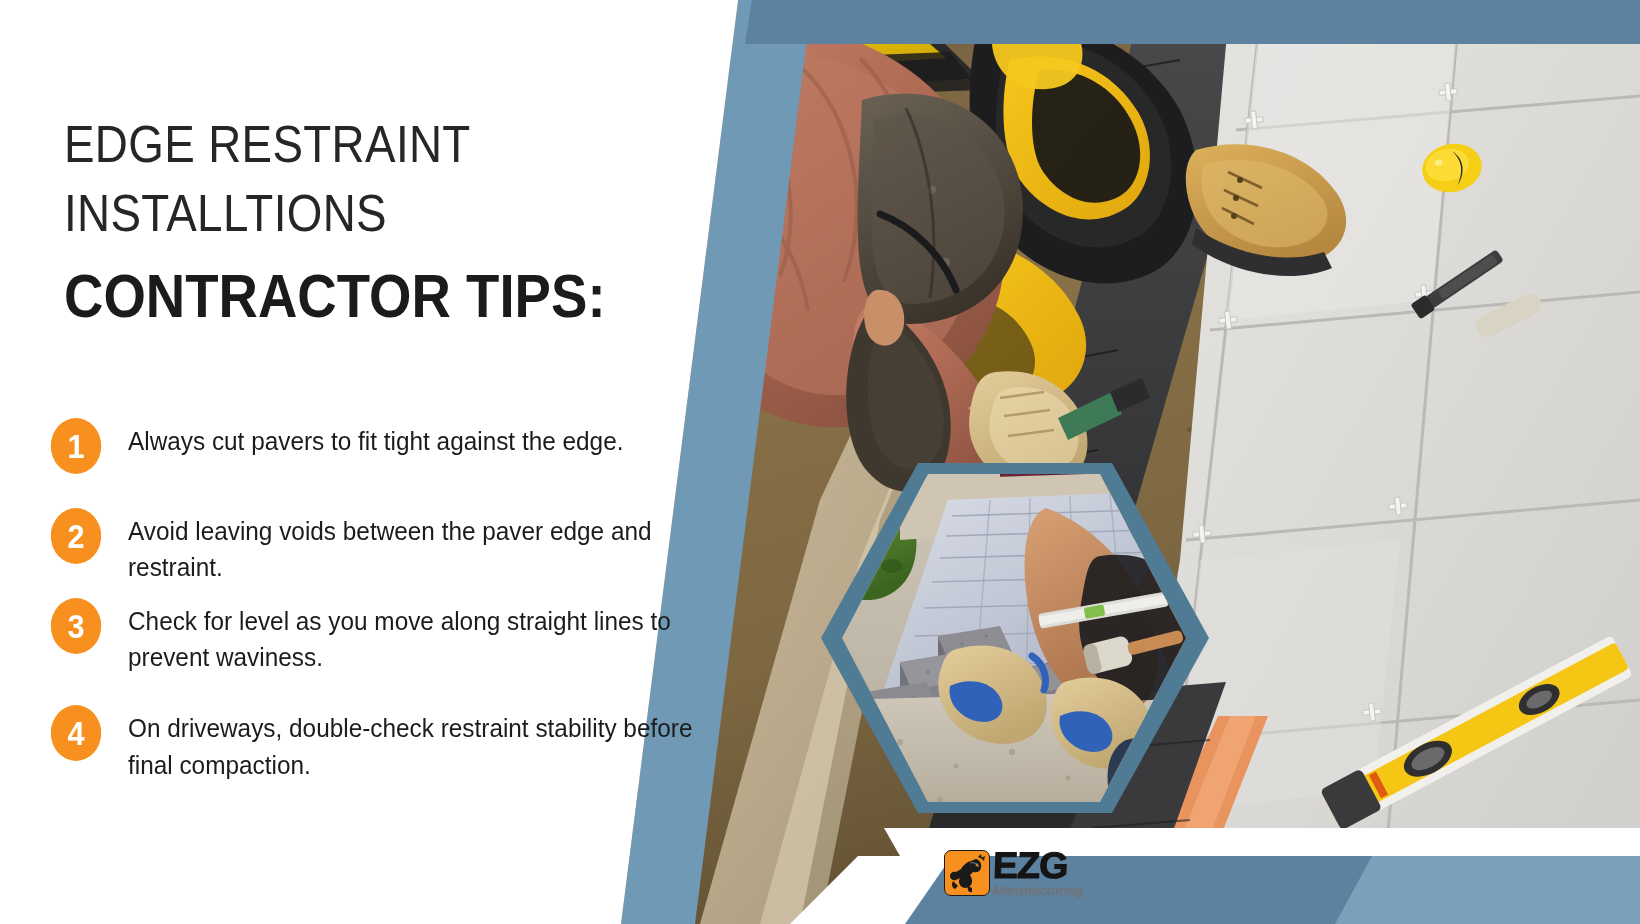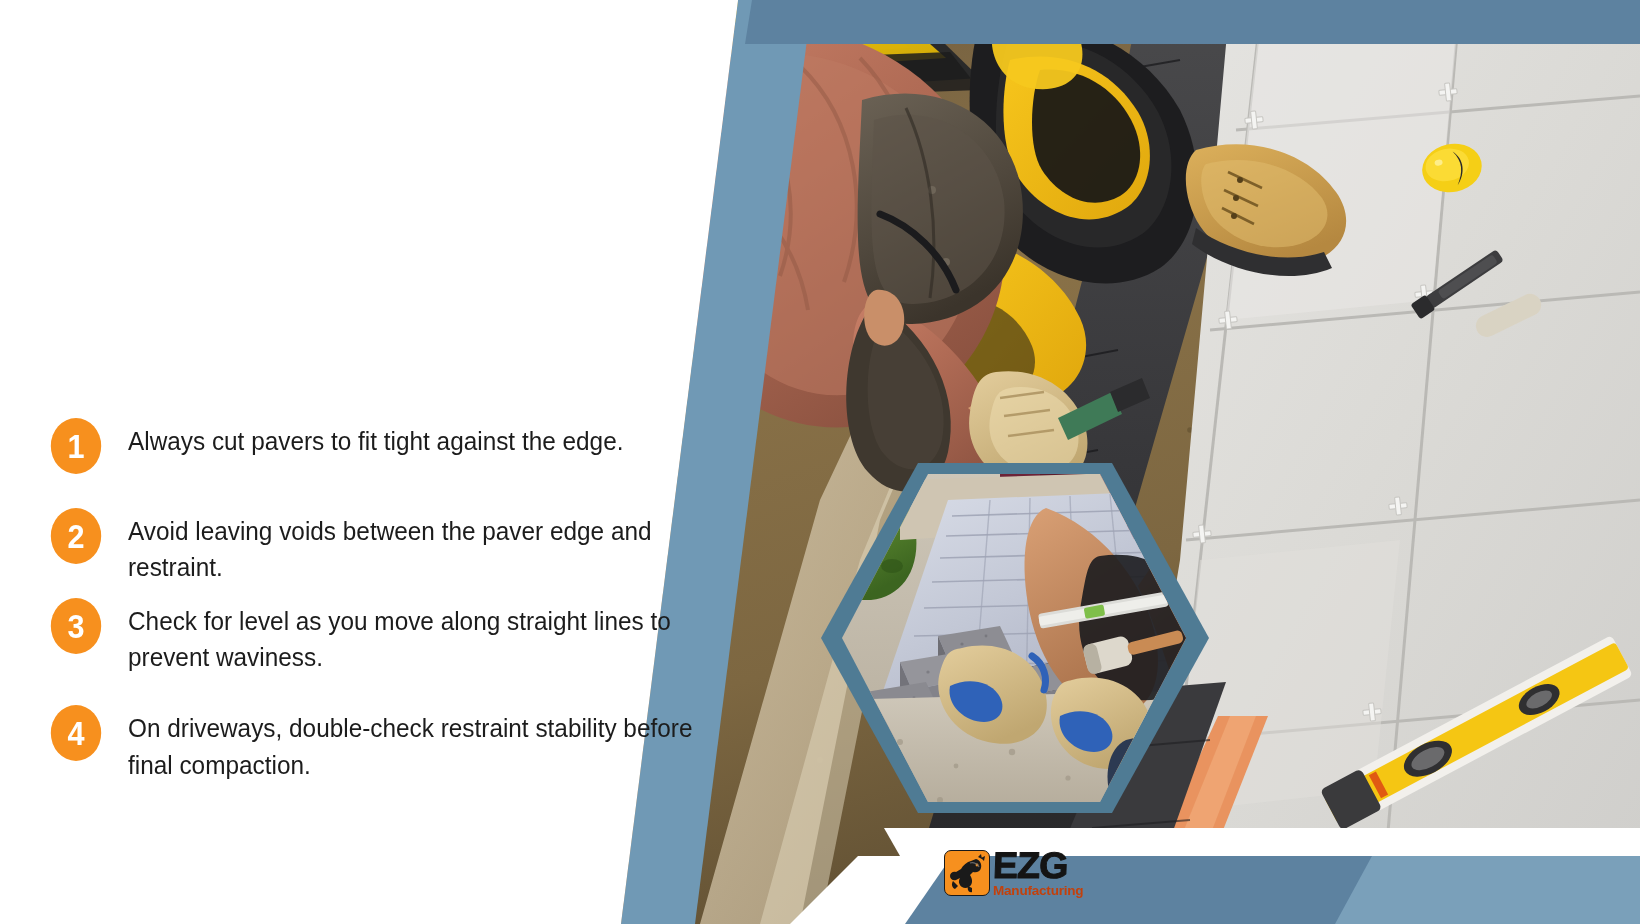--- a/index.html
+++ b/index.html
@@ -66,22 +66,22 @@
   }
   .logo-mark svg{position:absolute;left:0;top:0;}
   .logo-type{margin-left:3px;display:flex;flex-direction:column;justify-content:center;}
   .logo-ezg{
     font-family:"Liberation Sans",sans-serif;font-weight:700;
     font-size:37px;line-height:0.92;color:#141414;letter-spacing:-1px;
     transform:scaleX(1.02) skewX(-2deg);transform-origin:left center;
     -webkit-text-stroke:1px #141414;
   }
   .logo-mfg{
-    font-family:"Liberation Sans",sans-serif;font-weight:700;
-    font-size:13.5px;line-height:1;color:#c2410c;letter-spacing:-0.2px;
+    font-family:"Liberation Sans",sans-serif;font-weight:700;font-style:italic;
+    font-size:13.5px;line-height:1;color:#737373;letter-spacing:-0.2px;
     margin-top:1px;
   }
 </style>
 </head>
 <body>
 
 <div class="canvas">
 
   <div class="photo-layer">
     <svg class="photo-svg" viewBox="0 0 1640 924" preserveAspectRatio="none">
@@ -554,20 +554,25 @@
       <polygon points="0,0 738,0 621,924 0,924" fill="#ffffff"></polygon>
 
       <polygon points="790,924 905,924 952,856 858,856" fill="#ffffff"></polygon>
 
       <polygon points="1335,924 1372,856 1640,856 1640,924" fill="#7aa0ba"></polygon>
     </svg>
   </div>
 
   <div class="left-col">
 
+    <div class="title-block">
+      <div class="title-line">EDGE RESTRAINT</div>
+      <div class="title-line">INSTALLTIONS</div>
+      <div class="subtitle">CONTRACTOR TIPS:</div>
+    </div>
 
     <div class="tips">
 
       <div class="tip tip-h1">
         <div class="tip-badge">1</div>
         <div class="tip-text">Always cut pavers to fit tight against the edge.</div>
       </div>
 
       <div class="tip tip-h2">
         <div class="tip-badge">2</div>

